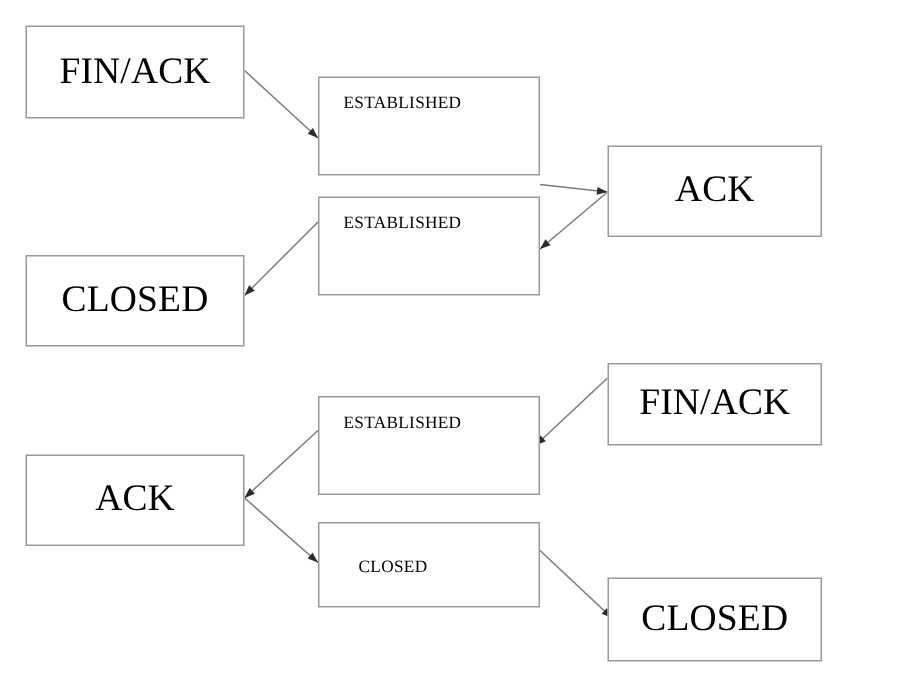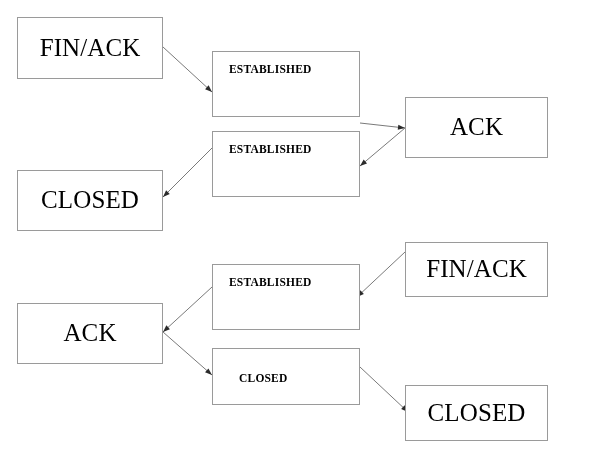--- a/index.html
+++ b/index.html
@@ -41,21 +41,20 @@
     white-space: nowrap;
   }
   .node.label {
     display: block;
     font-size: 11.5px;
     line-height: 1.35;
     padding: 10px 0 0 16px;
     letter-spacing: 0.2px;
     word-break: break-all;
     overflow-wrap: anywhere;
-    font-weight: bold;
   }
   .node.label.indent {
     padding-left: 26px;
     padding-top: 22px;
     word-break: normal;
   }
 </style>
 </head>
 <body>
 

